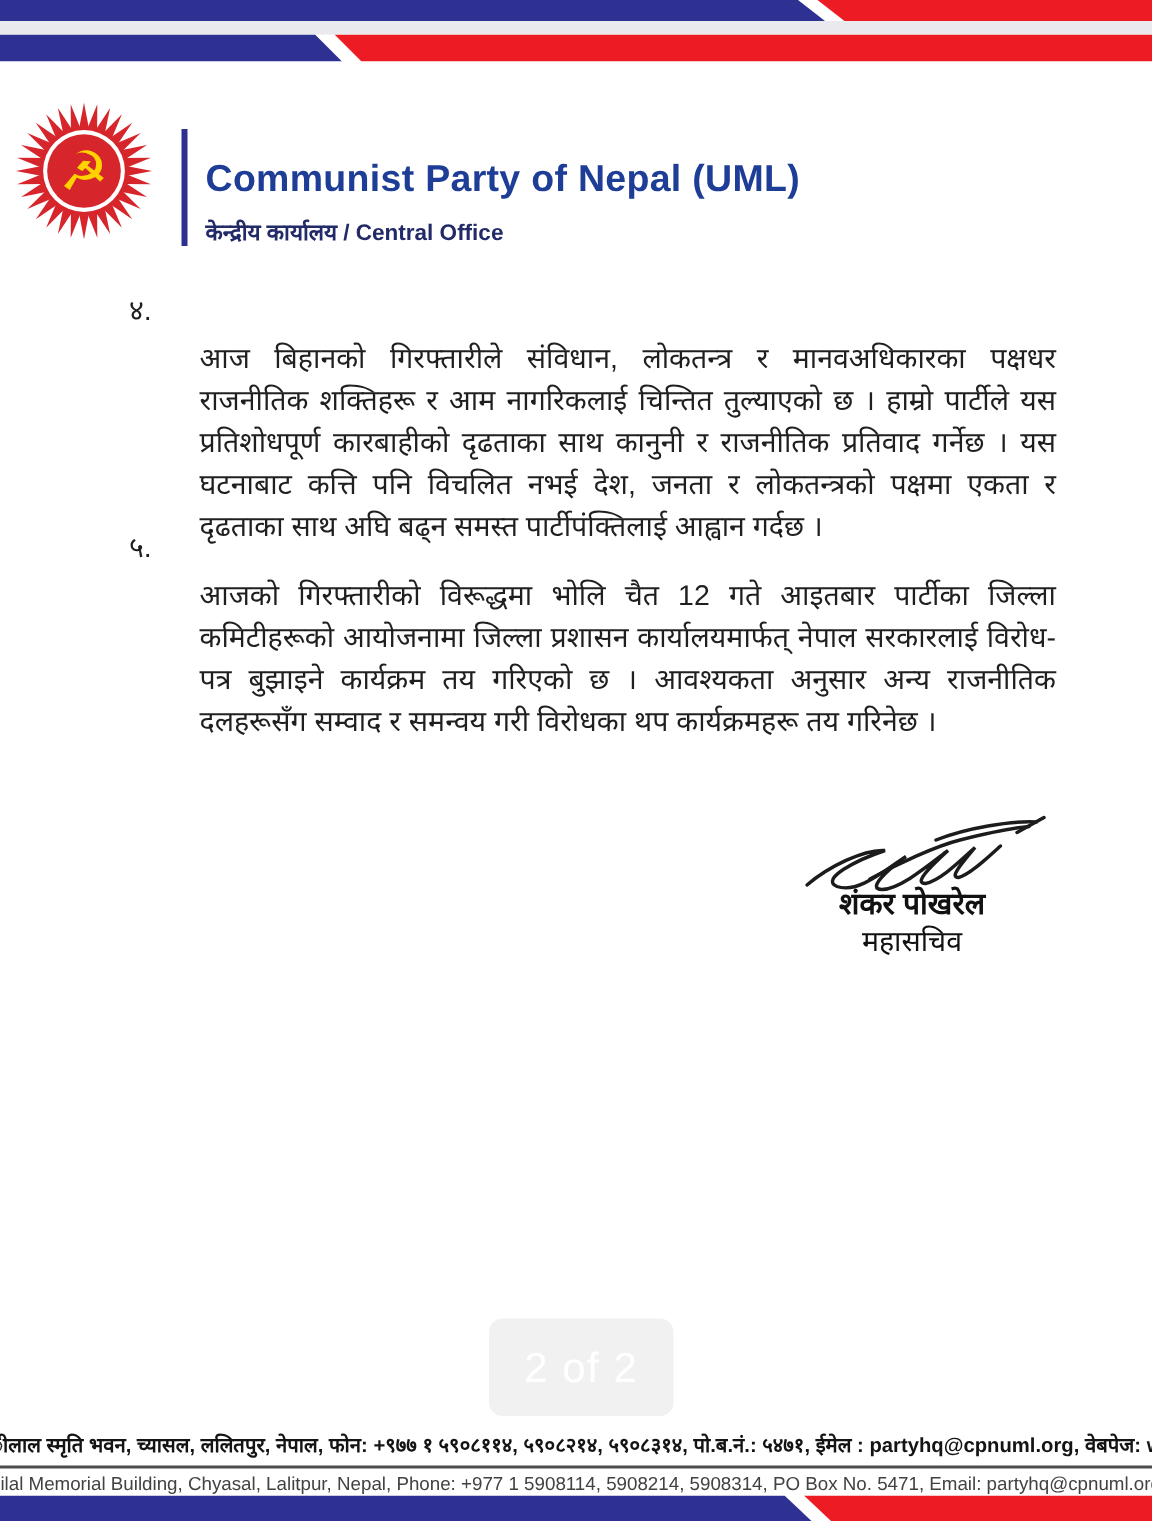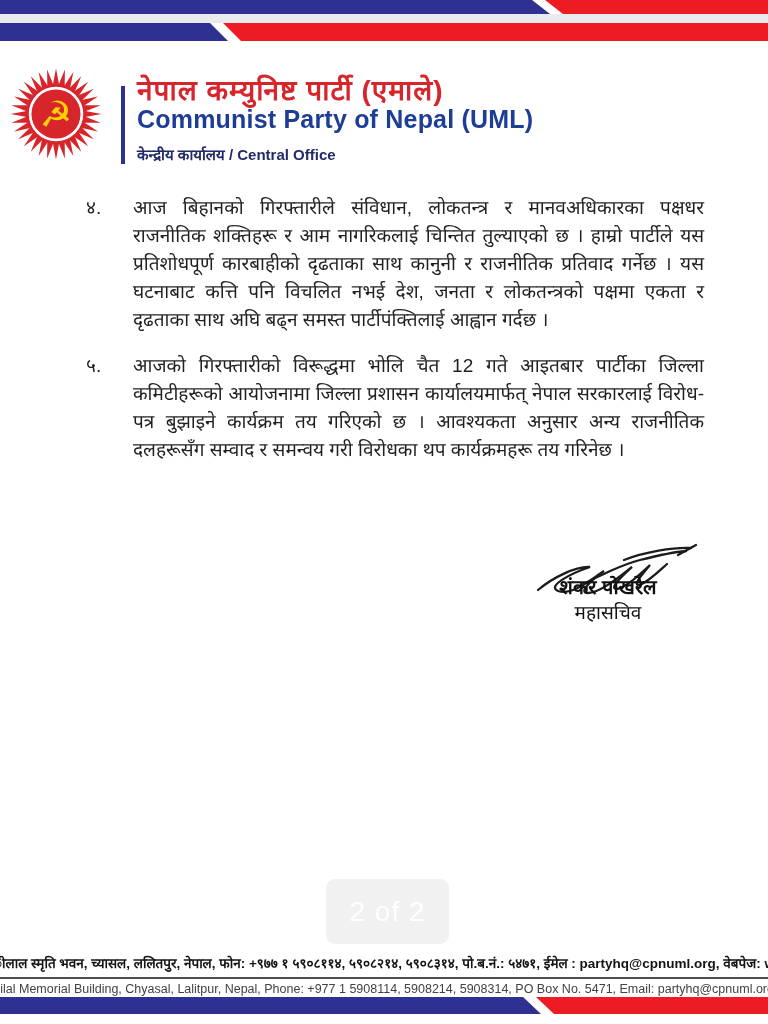--- a/index.html
+++ b/index.html
@@ -16,24 +16,24 @@
   #emblem{left:6px;top:62px;width:100px;height:104px;}
   #divider{left:121px;top:86px;width:4px;height:78px;background:#2e3192;}
   #title-np{left:137px;top:70px;font-size:28px;font-weight:bold;color:#d6252b;letter-spacing:1px;}
   #title-en{left:137px;top:105px;font-size:25px;font-weight:bold;color:#1e3d96;letter-spacing:0.2px;}
   #office-line{left:137px;top:144px;font-size:15px;font-weight:bold;color:#232a68;}
   
   .para{left:86px;width:618px;display:flex;font-size:19px;line-height:28px;color:#1f1f1f;}
   #para-4{top:194px;}
   #para-5{top:352px;}
   .pnum{flex:0 0 47px;}
-  .ptext{flex:1 1 auto;text-align:justify;}
+  .ptext{flex:1 1 auto;text-align:justify;margin-top:32px;}
   
   #sig-scrawl{left:528px;top:536px;width:175px;height:70px;}
-  #sig-block{left:518px;top:574px;width:180px;text-align:center;color:#111;}
+  #sig-block{left:518px;top:590px;width:180px;text-align:center;color:#111;}
   #sig-name{font-size:20px;font-weight:bold;line-height:26px;}
   #sig-role{font-size:19px;font-weight:normal;line-height:26px;}
   
   #page-indicator{
     left:326px;top:879px;width:123px;height:65px;background:#f1f1f2;border-radius:9px;
     display:flex;align-items:center;justify-content:center;
     color:#ffffff;font-size:28px;letter-spacing:1px;
   }
   
   #footer-np{left:-6px;top:954px;width:790px;font-size:13.5px;font-weight:bold;color:#141414;white-space:nowrap;}
@@ -76,21 +76,20 @@
       <use href="#r4" transform="rotate(67.5)"></use>
       <use href="#r4" transform="rotate(78.75)"></use>
     </g>
     <circle r="30" fill="#ffffff"></circle>
     <circle r="27" fill="#d6252b"></circle>
     <text x="0" y="14" text-anchor="middle" font-size="40" fill="#ffd200" font-family="DejaVu Sans, sans-serif">☭</text>
   </svg>
 
   <div id="divider" class="abs"></div>
 
-  <div id="title-np" class="abs">नेपाल कम्युनिष्ट पार्टी (एमाले)</div>
   <div id="office-line" class="abs">केन्द्रीय कार्यालय / Central Office</div>
   <div id="title-en" class="abs">Communist Party of Nepal (UML)</div>
 
   <div id="para-4" class="abs para">
     <span class="pnum">४.</span>
     <span class="ptext">आज बिहानको गिरफ्तारीले संविधान, लोकतन्त्र र मानवअधिकारका पक्षधर राजनीतिक शक्तिहरू र आम नागरिकलाई चिन्तित तुल्याएको छ । हाम्रो पार्टीले यस प्रतिशोधपूर्ण कारबाहीको दृढताका साथ कानुनी र राजनीतिक प्रतिवाद गर्नेछ । यस घटनाबाट कत्ति पनि विचलित नभई देश, जनता र लोकतन्त्रको पक्षमा एकता र दृढताका साथ अघि बढ्न समस्त पार्टीपंक्तिलाई आह्वान गर्दछ ।</span>
   </div>
   <div id="para-5" class="abs para">
     <span class="pnum">५.</span>
     <span class="ptext">आजको गिरफ्तारीको विरूद्धमा भोलि चैत 12 गते आइतबार पार्टीका जिल्ला कमिटीहरूको आयोजनामा जिल्ला प्रशासन कार्यालयमार्फत् नेपाल सरकारलाई विरोध-पत्र बुझाइने कार्यक्रम तय गरिएको छ । आवश्यकता अनुसार अन्य राजनीतिक दलहरूसँग सम्वाद र समन्वय गरी विरोधका थप कार्यक्रमहरू तय गरिनेछ ।</span>

